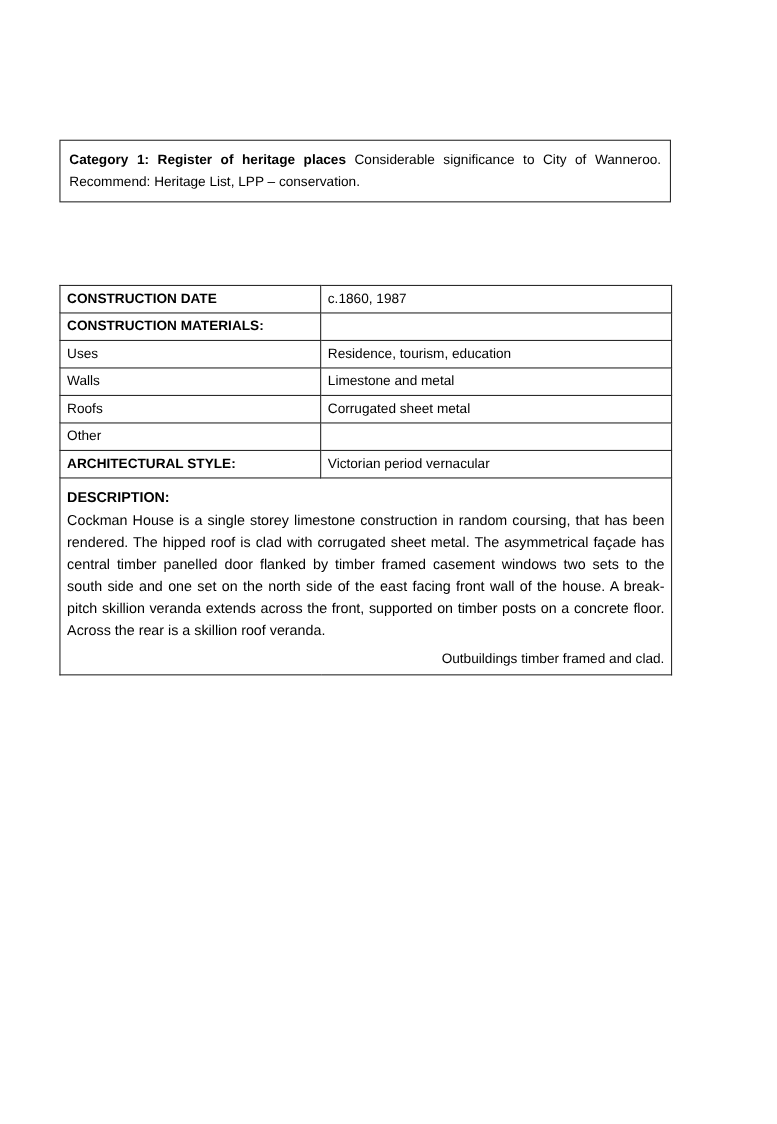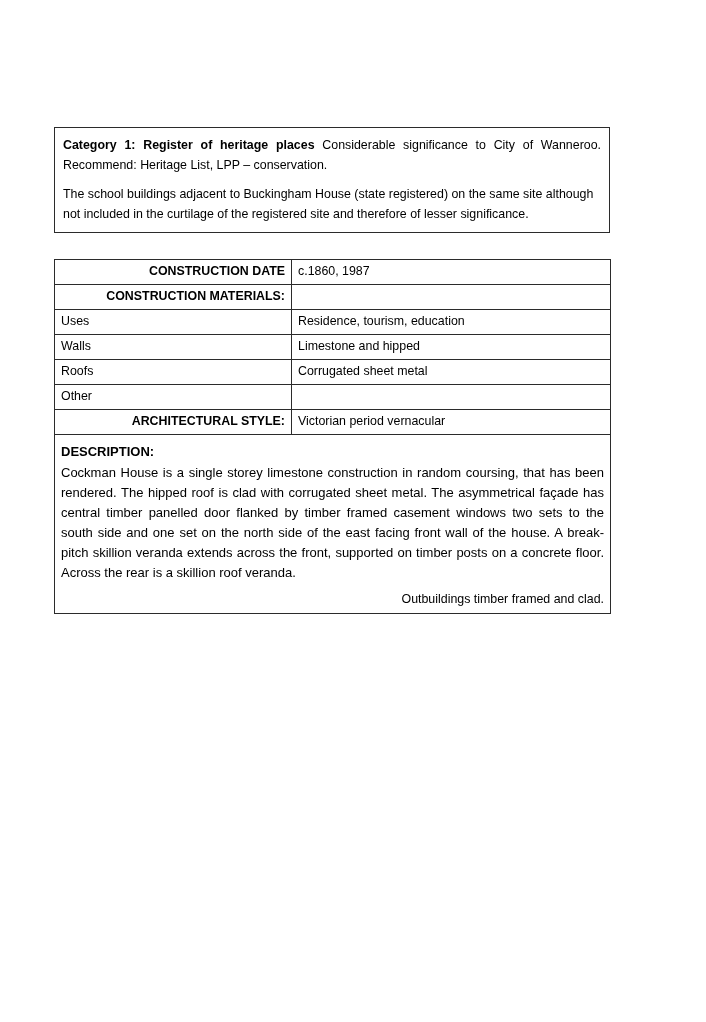--- a/index.html
+++ b/index.html
@@ -66,21 +66,20 @@
     font-size: 12.4px;
     line-height: 17px;
     vertical-align: top;
     height: 17px;
   }
   .col-label { width: 237px; }
   .col-value { width: 319px; }
 
   td.label-bold {
     font-weight: bold;
-    text-align: right;
   }
 
   .desc-cell {
     padding: 5px 8px 8px 7px;
   }
   .desc-heading {
     font-weight: bold;
     font-size: 13px;
     line-height: 20px;
     margin: 4px 0 1px 0;
@@ -98,21 +97,20 @@
     margin: 6px 0 0 0;
   }
 </style>
 </head>
 <body>
 
 <div class="page">
 
   <div class="category-box">
     <p class="para"><span class="bold-lead">Category 1: Register of heritage places</span><span> Considerable significance to City of Wanneroo. Recommend: Heritage List, LPP – conservation.</span></p>
-    <p class="para para-last">The school buildings adjacent to Buckingham House (state registered) on the same site although not included in the curtilage of the registered site and therefore of lesser significance.</p>
   </div>
 
   <table class="details-table">
     <colgroup>
       <col class="col-label">
       <col class="col-value">
     </colgroup>
     <tbody>
       <tr>
         <td class="label-bold">CONSTRUCTION DATE</td>
@@ -121,21 +119,21 @@
       <tr>
         <td class="label-bold">CONSTRUCTION MATERIALS:</td>
         <td></td>
       </tr>
       <tr>
         <td>Uses</td>
         <td>Residence, tourism, education</td>
       </tr>
       <tr>
         <td>Walls</td>
-        <td>Limestone and hipped</td>
+        <td>Limestone and metal</td>
       </tr>
       <tr>
         <td>Roofs</td>
         <td>Corrugated sheet metal</td>
       </tr>
       <tr>
         <td>Other</td>
         <td></td>
       </tr>
       <tr>

